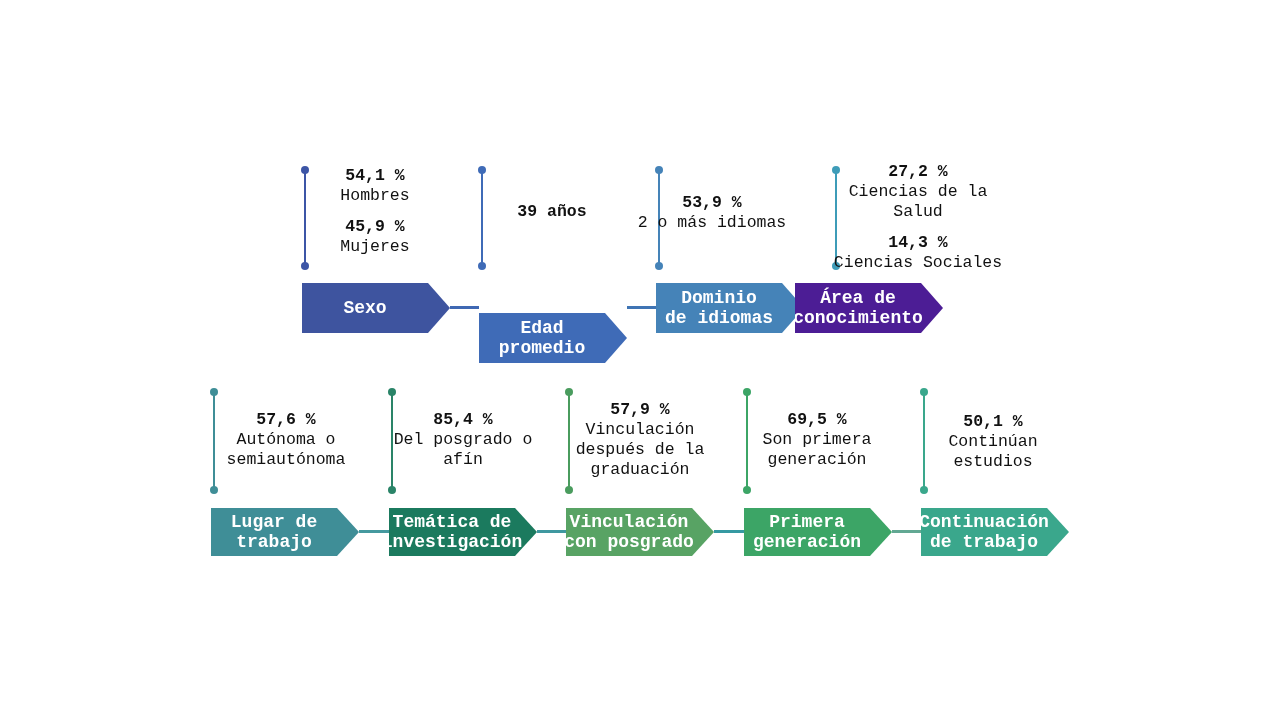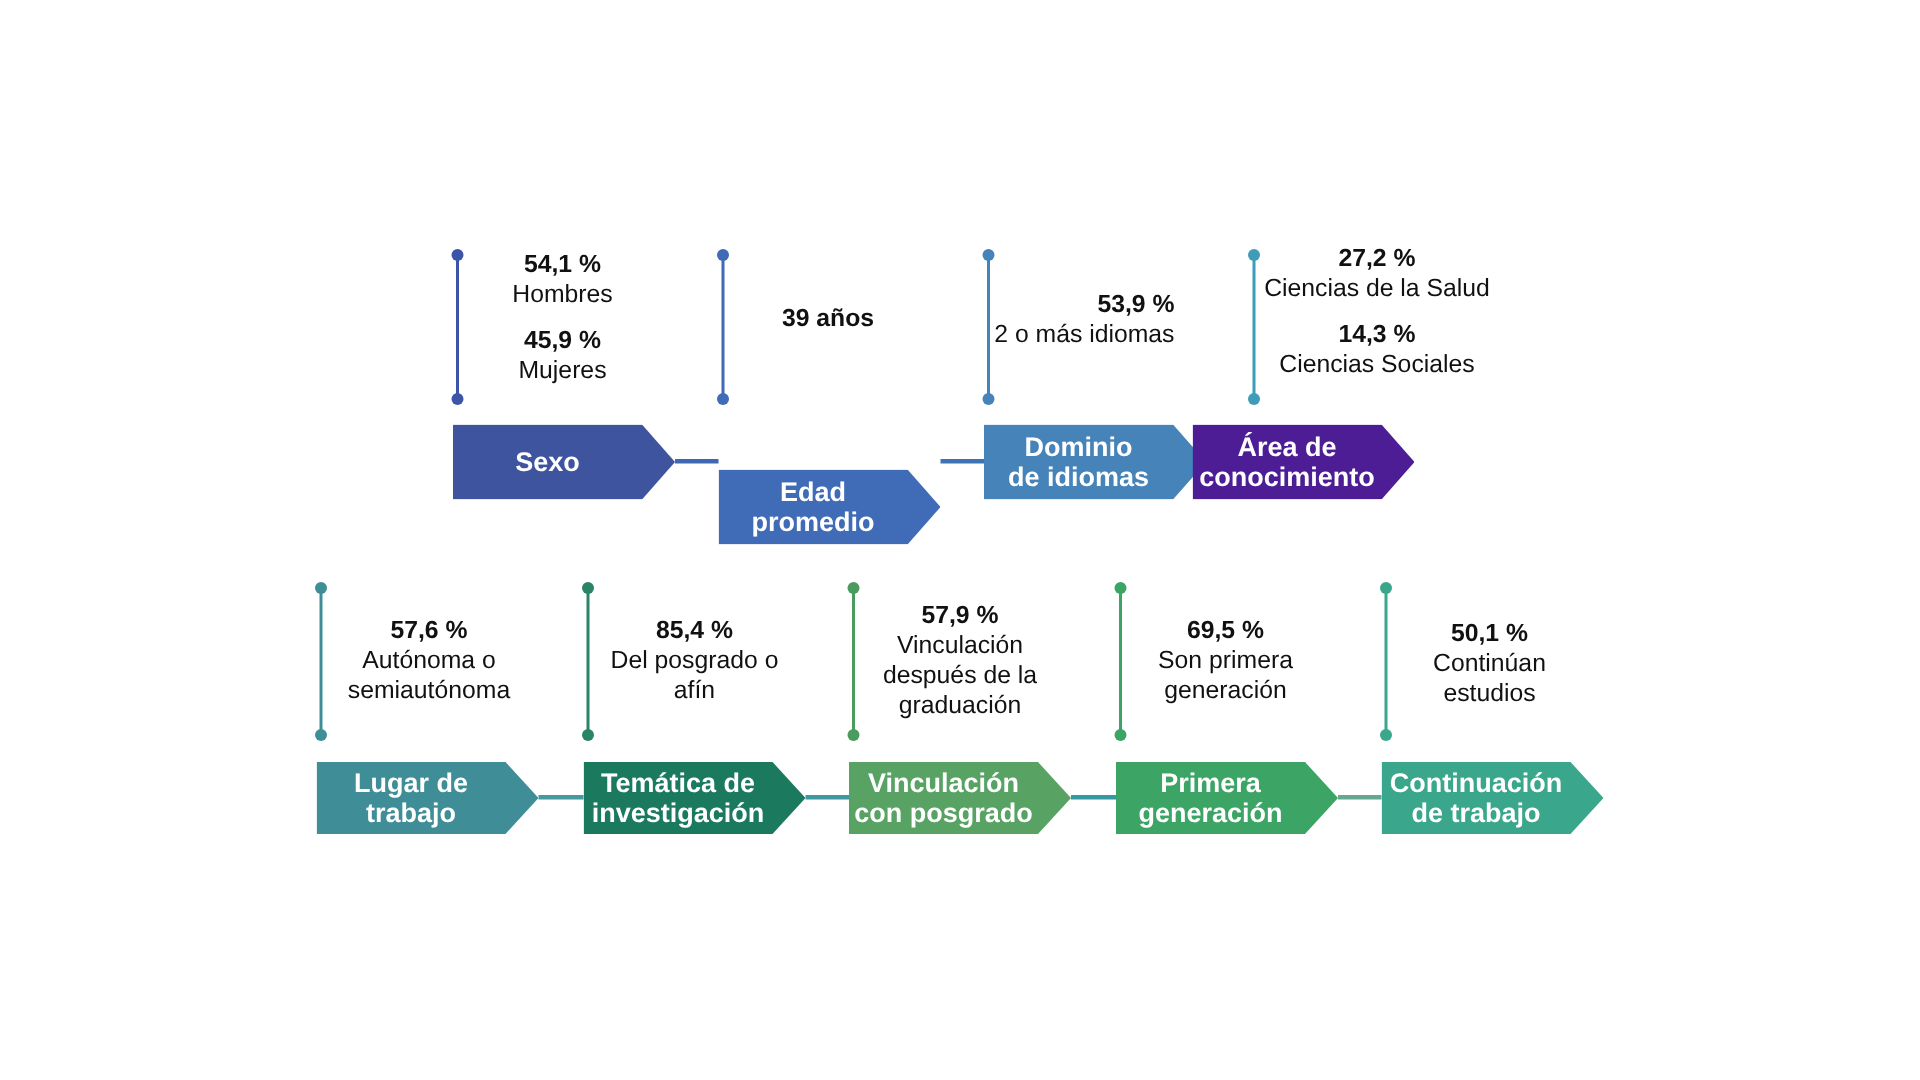--- a/index.html
+++ b/index.html
@@ -2,21 +2,21 @@
 <html><head>
 <meta charset="utf-8">
 <style>
   html, body { margin: 0; padding: 0; background: #ffffff; }
   #stage {
     position: relative;
     width: 1072px;
     height: 720px;
     background: #ffffff;
     overflow: hidden;
-    font-family: Liberation Sans, sans-serif;
+    font-family: Liberation Mono, monospace;
     color: #111111;
   }
   
   .arrow {
     position: absolute;
     width: 148px;
     box-sizing: border-box;
     padding-right: 22px;
     clip-path: polygon(0 0, calc(100% - 22px) 0, 100% 50%, calc(100% - 22px) 100%, 0 100%);
     display: flex;
@@ -87,21 +87,21 @@
     <div class="pct">54,1 %</div>
     <div class="lbl">Hombres</div>
     <div class="pct gap">45,9 %</div>
     <div class="lbl">Mujeres</div>
   </div>
 
   <div class="stat" style="left:462px; top:202px;">
     <div class="pct">39 años</div>
   </div>
 
-  <div class="stat" style="left:603px; top:193px;text-align:right;">
+  <div class="stat" style="left:622px; top:193px;">
     <div class="pct">53,9 %</div>
     <div class="lbl">2 o más idiomas</div>
   </div>
 
   <div class="stat" style="left:828px; top:162px;">
     <div class="pct">27,2 %</div>
     <div class="lbl">Ciencias de la Salud</div>
     <div class="pct gap">14,3 %</div>
     <div class="lbl">Ciencias Sociales</div>
   </div>

